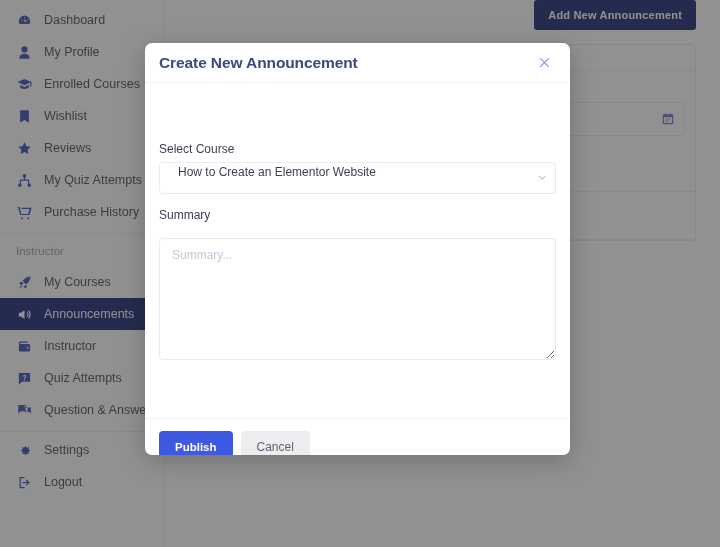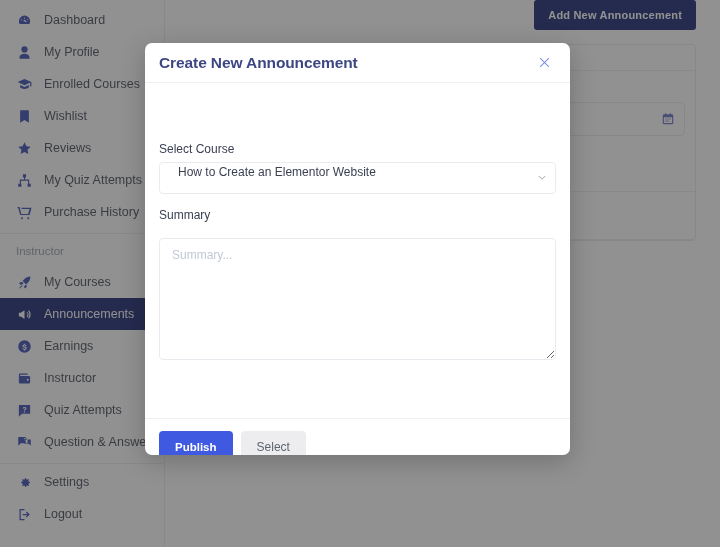--- a/index.html
+++ b/index.html
@@ -245,28 +245,20 @@
 
       <div class="nav-item active">
         <span class="nav-icon">
           <svg viewBox="0 0 24 24">
               <path d="M3 9v6h3l6 4V5L6 9H3zm13.5-1.2a5.4 5.4 0 010 8.4l-1.2-1.5a3.5 3.5 0 000-5.4zM19 5.2a9.4 9.4 0 010 13.6l-1.2-1.5a7.5 7.5 0 000-10.6z"></path>
             </svg>
         </span>
         <span>Announcements</span>
       </div>
 
-      <div class="nav-item">
-        <span class="nav-icon">
-          <svg viewBox="0 0 24 24">
-              <path d="M12 2a10 10 0 100 20 10 10 0 000-20zm.8 15.2v1.2h-1.5v-1.2c-1.5-.2-2.6-1-2.8-2.4h1.7c.1.6.7 1 1.8 1 1 0 1.6-.4 1.6-1s-.4-.9-1.8-1.2c-2-.4-3.1-1-3.1-2.5 0-1.3 1-2.2 2.6-2.4V7.4h1.5v1.3c1.4.2 2.4 1 2.6 2.3h-1.7c-.1-.6-.6-1-1.6-1-.9 0-1.5.4-1.5.9s.5.8 1.9 1.1c2 .4 3 1.1 3 2.6 0 1.4-1 2.3-2.7 2.6z"></path>
-            </svg>
-        </span>
-        <span>Earnings</span>
-      </div>
 
       <div class="nav-item">
         <span class="nav-icon">
           <svg viewBox="0 0 24 24">
               <path d="M3 6a2 2 0 012-2h12v2H5v2h14a2 2 0 012 2v8a2 2 0 01-2 2H5a2 2 0 01-2-2V6zm14.2 6.4a1.6 1.6 0 100 3.2 1.6 1.6 0 000-3.2z"></path>
             </svg>
         </span>
         <span>Instructor</span>
       </div>
 
@@ -365,17 +357,17 @@
 
       <div class="field-group">
         <label class="field-label">Summary</label>
         <textarea class="form-textarea" placeholder="Summary..." style=""></textarea>
       </div>
     </div>
 
     <div class="modal-footer">
       <div class="btn-row">
         <button class="btn-publish">Publish</button>
-        <button class="btn-cancel">Select</button>
+        <button class="btn-cancel">Cancel</button>
       </div>
     </div>
   </div>
 </div>
 
 </body></html>

